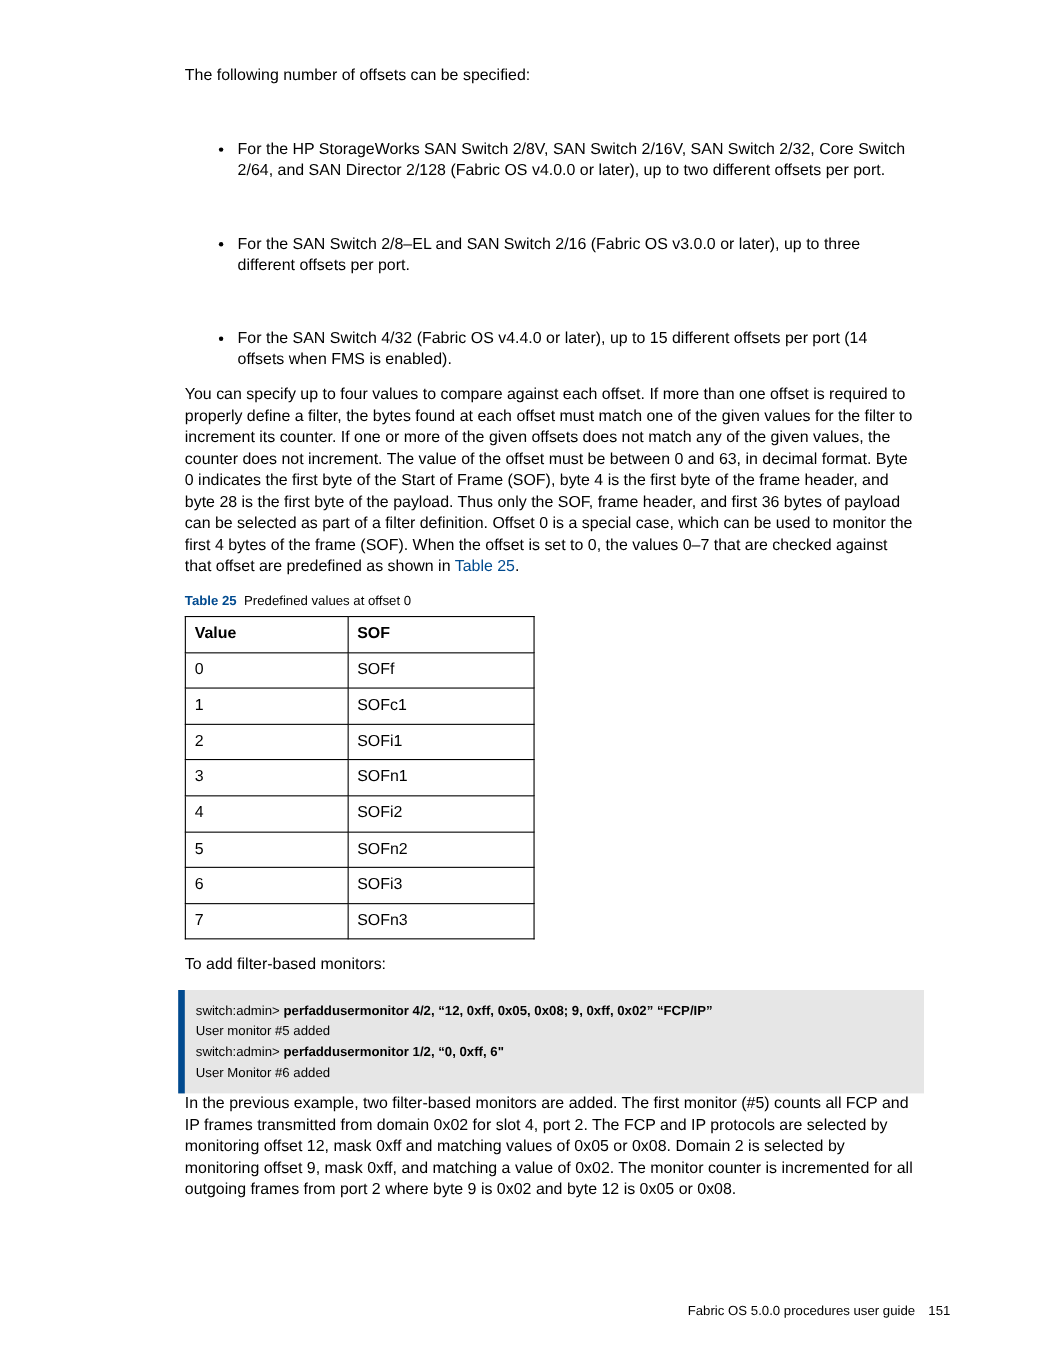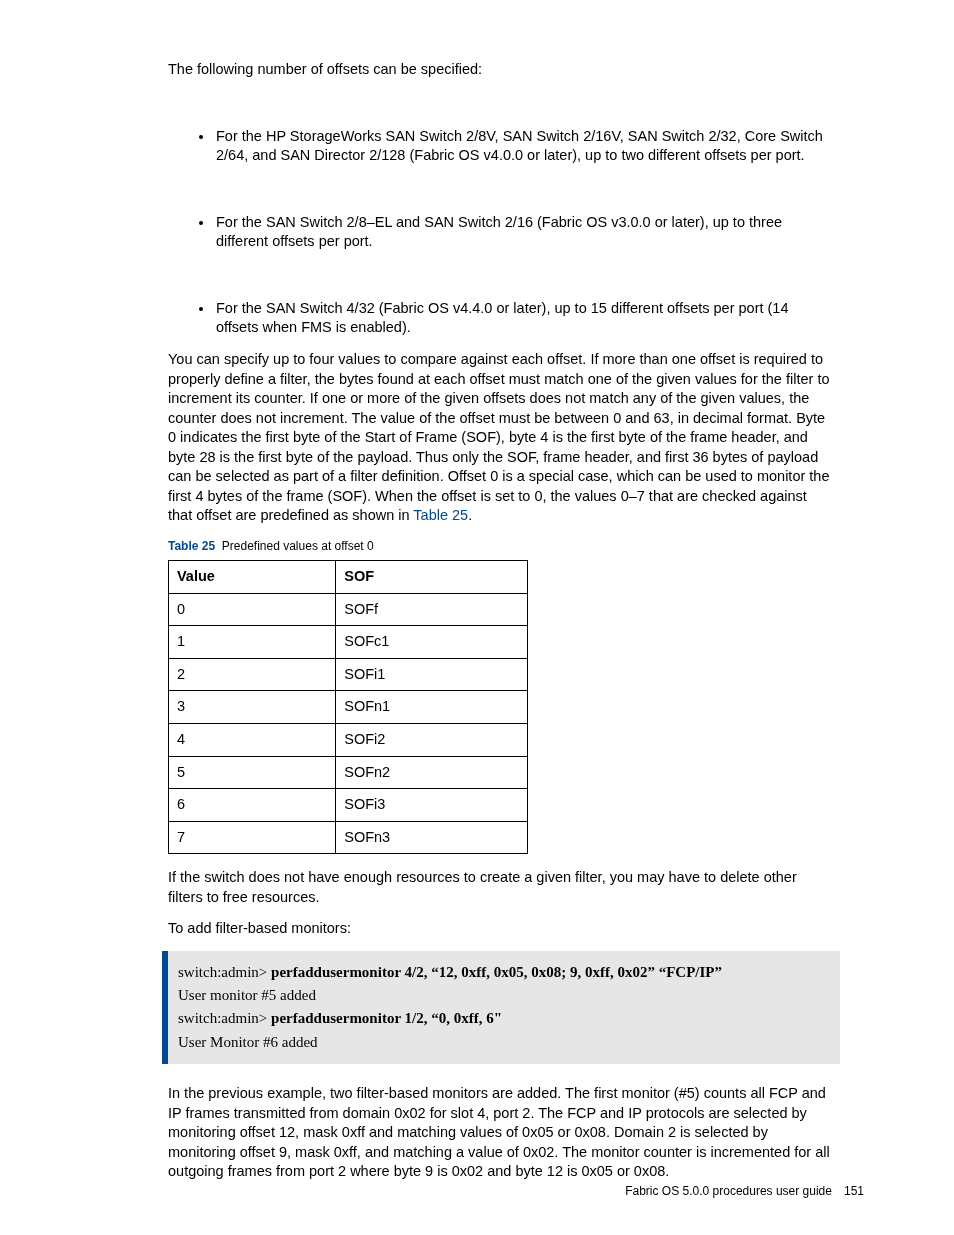--- a/index.html
+++ b/index.html
@@ -33,41 +33,41 @@
   }
   .tabcap {
     margin: 10px 0 6px 0;
     font-size: 12px;
   }
   .tabcap .num { color: #004a8f; font-weight: bold; }
   a.xref { color: #004a8f; text-decoration: none; }
   table.data {
     border-collapse: collapse;
     margin: 4px 0 14px 0;
-    width: 360px;
+    width: 318px;
   }
   table.data th, table.data td {
     border: 1.5px solid #000;
     padding: 6px 8px;
     text-align: left;
     vertical-align: top;
     font-size: 14.5px;
   }
   table.data th {
     font-weight: bold;
     background: #fff;
   }
   .codeblock {
-    font-family: Liberation Serif, serif;
-    font-size: 15px;
+    font-family: Liberation Sans, sans-serif;
+    font-size: 12px;
     line-height: 1.55;
     background: #e6e6e6;
     border-left: 6px solid #004a8f;
     padding: 10px 12px 10px 10px;
-    margin: 8px -6px 20px -6px;
+    margin: 8px -6px 0 -6px;
     white-space: pre;
     color: #000;
     overflow-x: auto;
   }
   .codeblock .b { font-weight: bold; }
   .footer {
     position: absolute;
     bottom: 36px;
     right: 90px;
     font-size: 12px;
@@ -130,21 +130,20 @@
           <td>6</td>
           <td>SOFi3</td>
         </tr>
       <tr>
           <td>7</td>
           <td>SOFn3</td>
         </tr>
     </tbody>
   </table>
 
-  <p>If the switch does not have enough resources to create a given filter, you may have to delete other filters to free resources.</p>
   <p>To add filter-based monitors:</p>
 
   <div class="codeblock"><span>switch:admin&gt; </span><span class="b">perfaddusermonitor 4/2, “12, 0xff, 0x05, 0x08; 9, 0xff, 0x02” “FCP/IP”</span>
 <span>User monitor #5 added</span>
 <span>switch:admin&gt; </span><span class="b">perfaddusermonitor 1/2, “0, 0xff, 6"</span>
 <span>User Monitor #6 added</span></div>
 
   <p>In the previous example, two filter-based monitors are added. The first monitor (#5) counts all FCP and IP frames transmitted from domain 0x02 for slot 4, port 2. The FCP and IP protocols are selected by monitoring offset 12, mask 0xff and matching values of 0x05 or 0x08. Domain 2 is selected by monitoring offset 9, mask 0xff, and matching a value of 0x02. The monitor counter is incremented for all outgoing frames from port 2 where byte 9 is 0x02 and byte 12 is 0x05 or 0x08.</p>
 
   <div class="footer">Fabric OS 5.0.0 procedures user guide 151</div>

